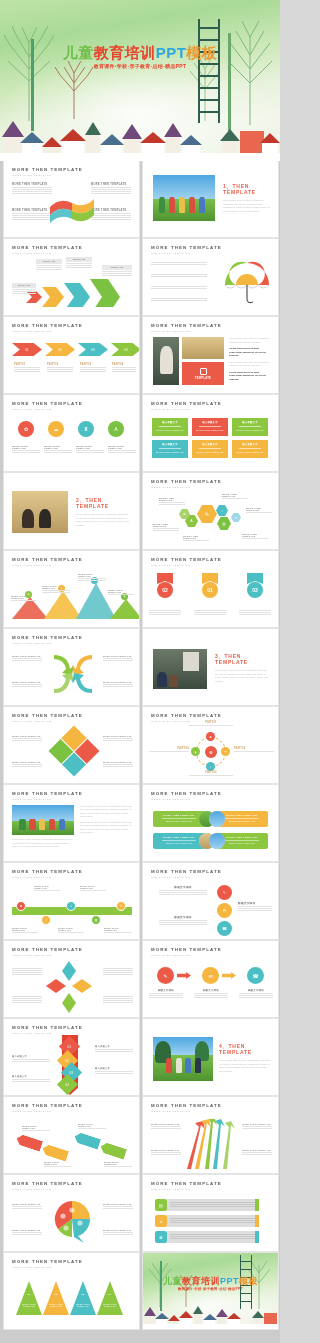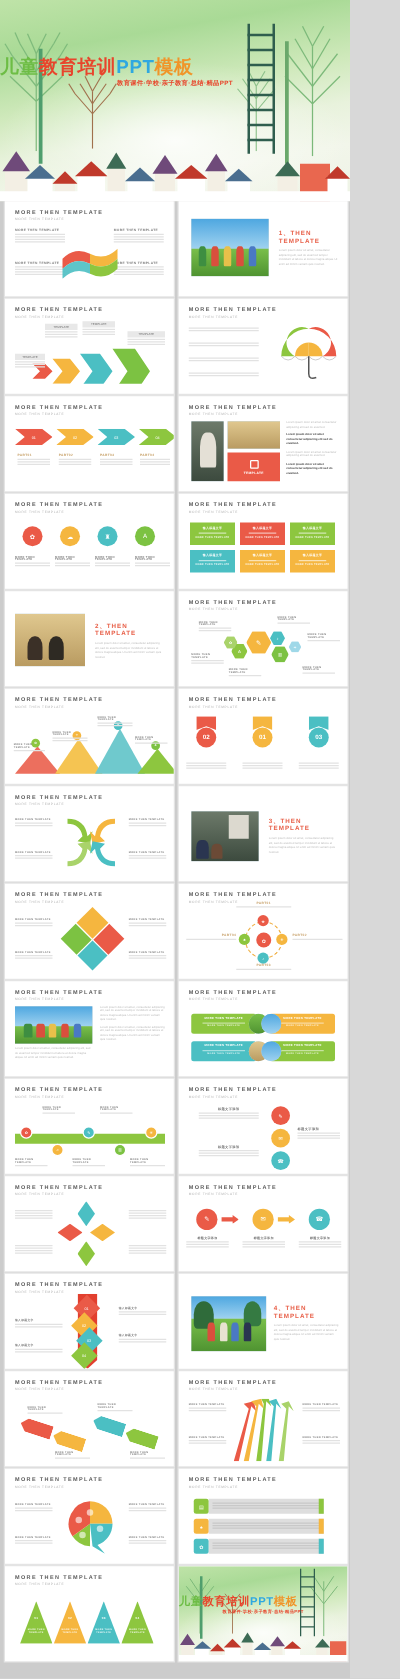--- a/index.html
+++ b/index.html
@@ -6,21 +6,21 @@
   html,body { width:280px; height:1343px; background:#d8d8d8; font-family:"Liberation Sans", sans-serif; }
   #page { position:relative; width:280px; height:1343px; overflow:hidden; background:#ccc; }
 
   
   .cover { position:relative; width:280px; height:161px; overflow:hidden;
     background:linear-gradient(170deg,#bfe3a8 0%,#a9da96 22%,#cfe9bb 45%,#e8f2dc 62%,#f2f6ea 78%,#eef3e6 100%); }
   .cover.small { height:88px; }
   .cover-sky { position:absolute; inset:0;
     background:radial-gradient(ellipse 70% 55% at 50% 70%, rgba(255,255,255,.85) 0%, rgba(255,255,255,.25) 45%, rgba(255,255,255,0) 72%); }
   .ctrunk { position:absolute; bottom:0; width:2px; background:#6aa86b; }
-  .cover-title { position:absolute; left:0; right:0; top:44px; text-align:left; z-index:8;
+  .cover-title { position:absolute; left:0; right:0; top:44px; text-align:center; z-index:8;
      font-size:15px; font-weight:bold; letter-spacing:.5px; white-space:nowrap; }
   .cover.small .cover-title { top:22px; font-size:9px; }
   .cover-title span:nth-child(1){ color:#6dbd45; }
   .cover-title span:nth-child(2){ color:#e8452c; }
   .cover-title span:nth-child(3){ color:#2fa8e0; }
   .cover-title span:nth-child(4){ color:#f0952a; }
   .cover-sub { position:absolute; left:0; right:0; top:63px; text-align:center; z-index:8;
      font-size:5px; color:#e8452c; letter-spacing:.3px; white-space:nowrap; font-weight:bold; }
   .cover.small .cover-sub { top:34px; font-size:3.4px; }
   .ladder { position:absolute; z-index:7; }

